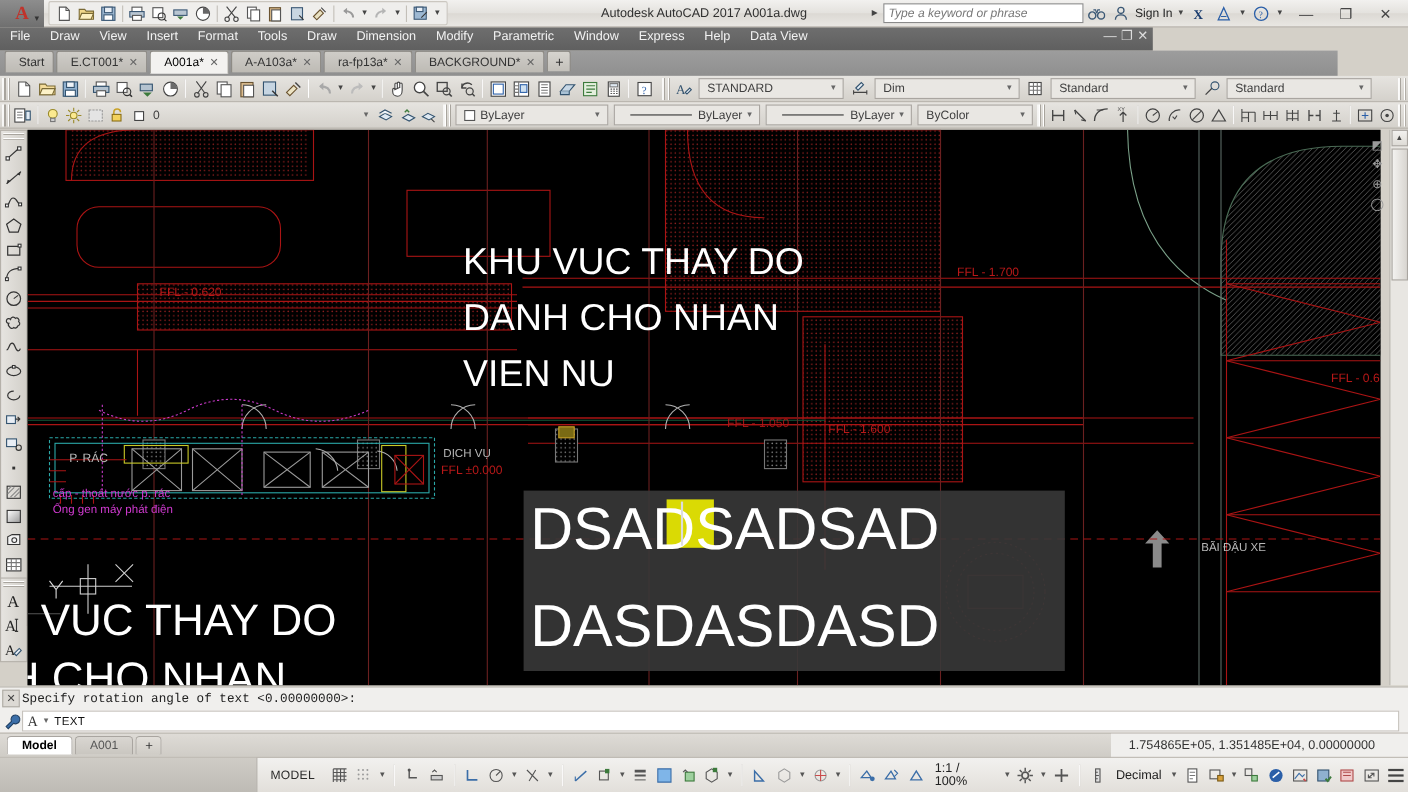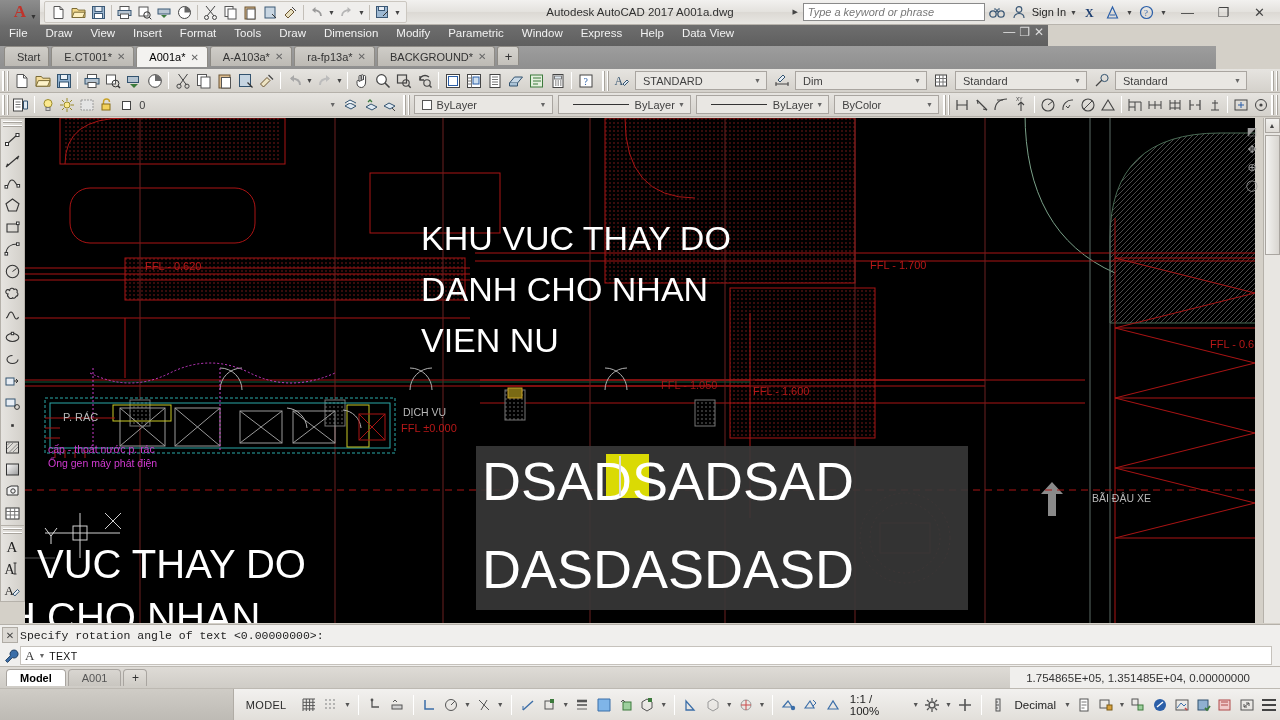--- a/index.html
+++ b/index.html
@@ -1101,21 +1101,21 @@
       <path d="M80 395 l16 16 M96 395 l-16 16" stroke="#cfcfcf"></path>
 
       <path d="M20 410 l6 8 l6 -8 M26 418 v8" stroke="#dcdcdc" fill="none"></path>
     </svg>
 
     <div class="cadtext" style="left:396px;top:101px;font-size:34px;">KHU VUC THAY DO</div>
     <div class="cadtext" style="left:396px;top:152px;font-size:34px;">DANH CHO NHAN</div>
     <div class="cadtext" style="left:396px;top:203px;font-size:34px;">VIEN NU</div>
 
     <div class="cadtext red" style="left:120px;top:142px;font-size:11px;">FFL - 0.620</div>
-    <div class="cadtext red" style="left:845px;top:141px;font-size:11px;">FFL - 1.700</div>
+    <div class="cadtext red" style="left:845px;top:124px;font-size:11px;">FFL - 1.700</div>
     <div class="cadtext red" style="left:636px;top:261px;font-size:11px;opacity:.85">FFL - 1.050</div>
     <div class="cadtext red" style="left:728px;top:267px;font-size:11px;">FFL - 1.600</div>
     <div class="cadtext red" style="left:376px;top:304px;font-size:11px;">FFL ±0.000</div>
     <div class="cadtext red" style="left:1185px;top:220px;font-size:11px;">FFL - 0.6</div>
     <div class="cadtext gray" style="left:378px;top:288px;font-size:10.5px;">DỊCH VỤ</div>
     <div class="cadtext gray" style="left:1067px;top:374px;font-size:10.5px;">BÃI ĐẬU XE</div>
     <div class="cadtext gray" style="left:38px;top:293px;font-size:11px;">P. RÁC</div>
     <div class="cadtext magenta" style="left:23px;top:325px;font-size:10.5px;">cấp - thoát nước p. rác</div>
     <div class="cadtext magenta" style="left:23px;top:339px;font-size:10.5px;">Ống gen máy phát điện</div>
 

